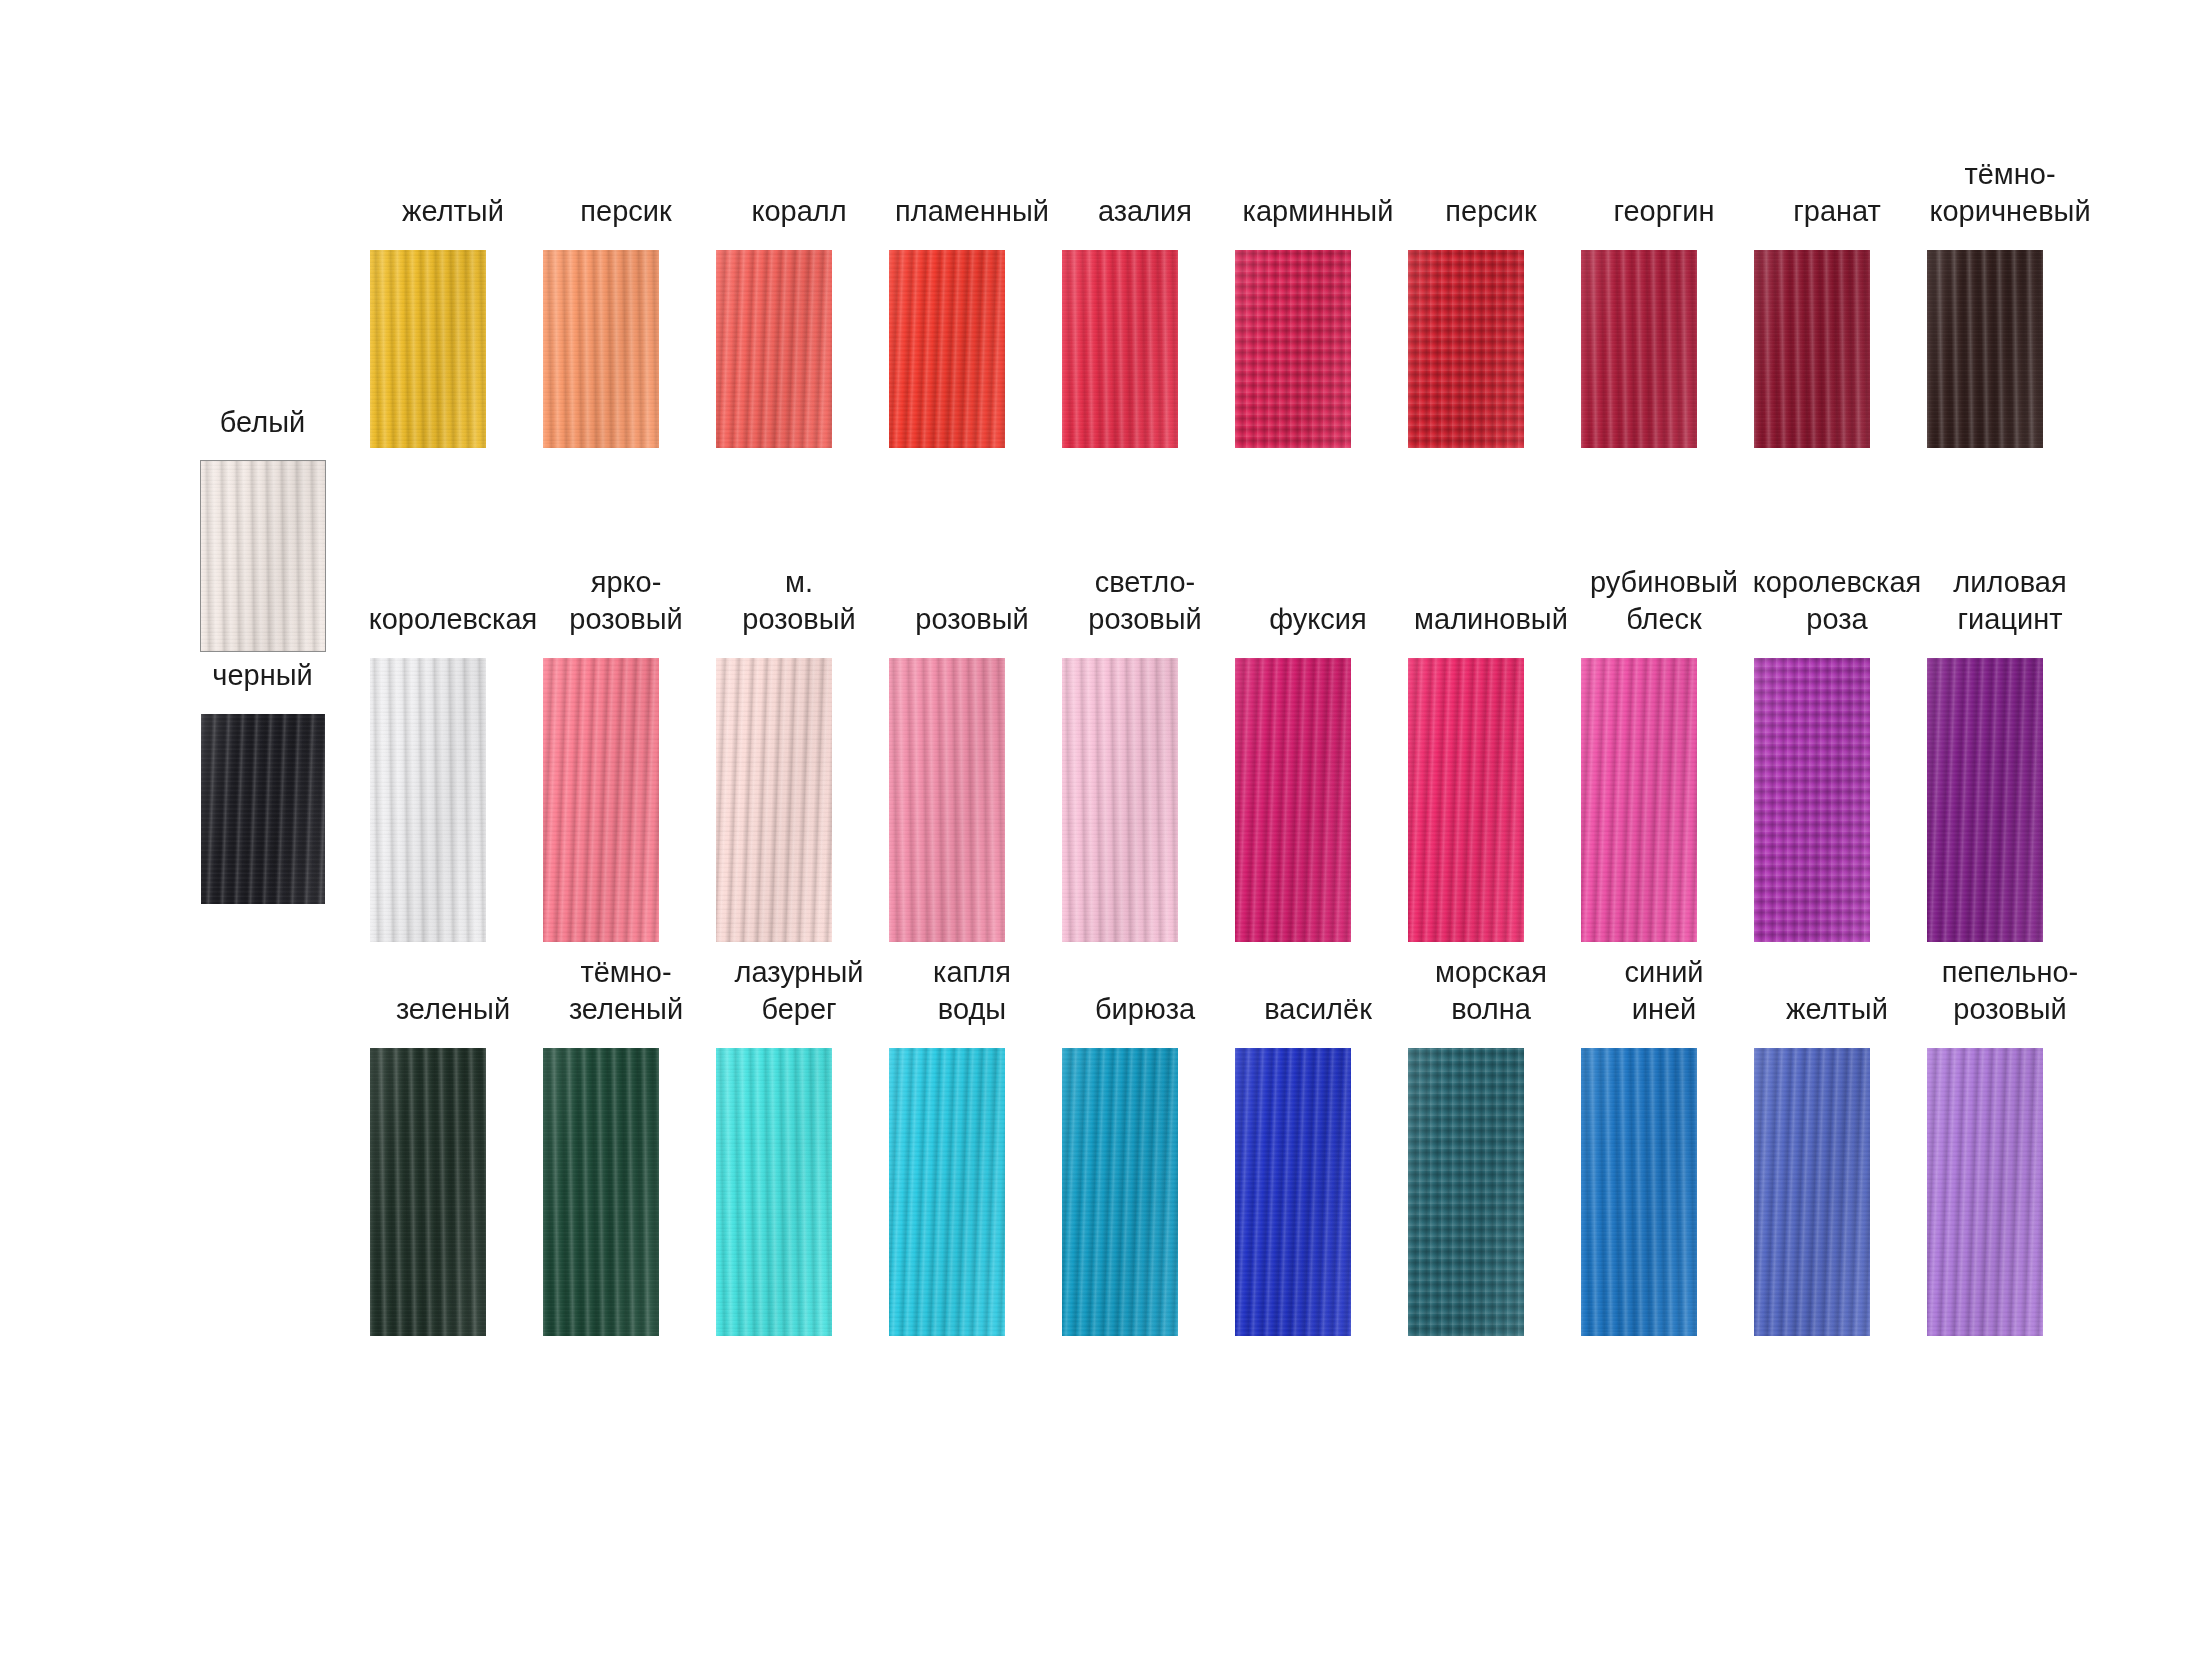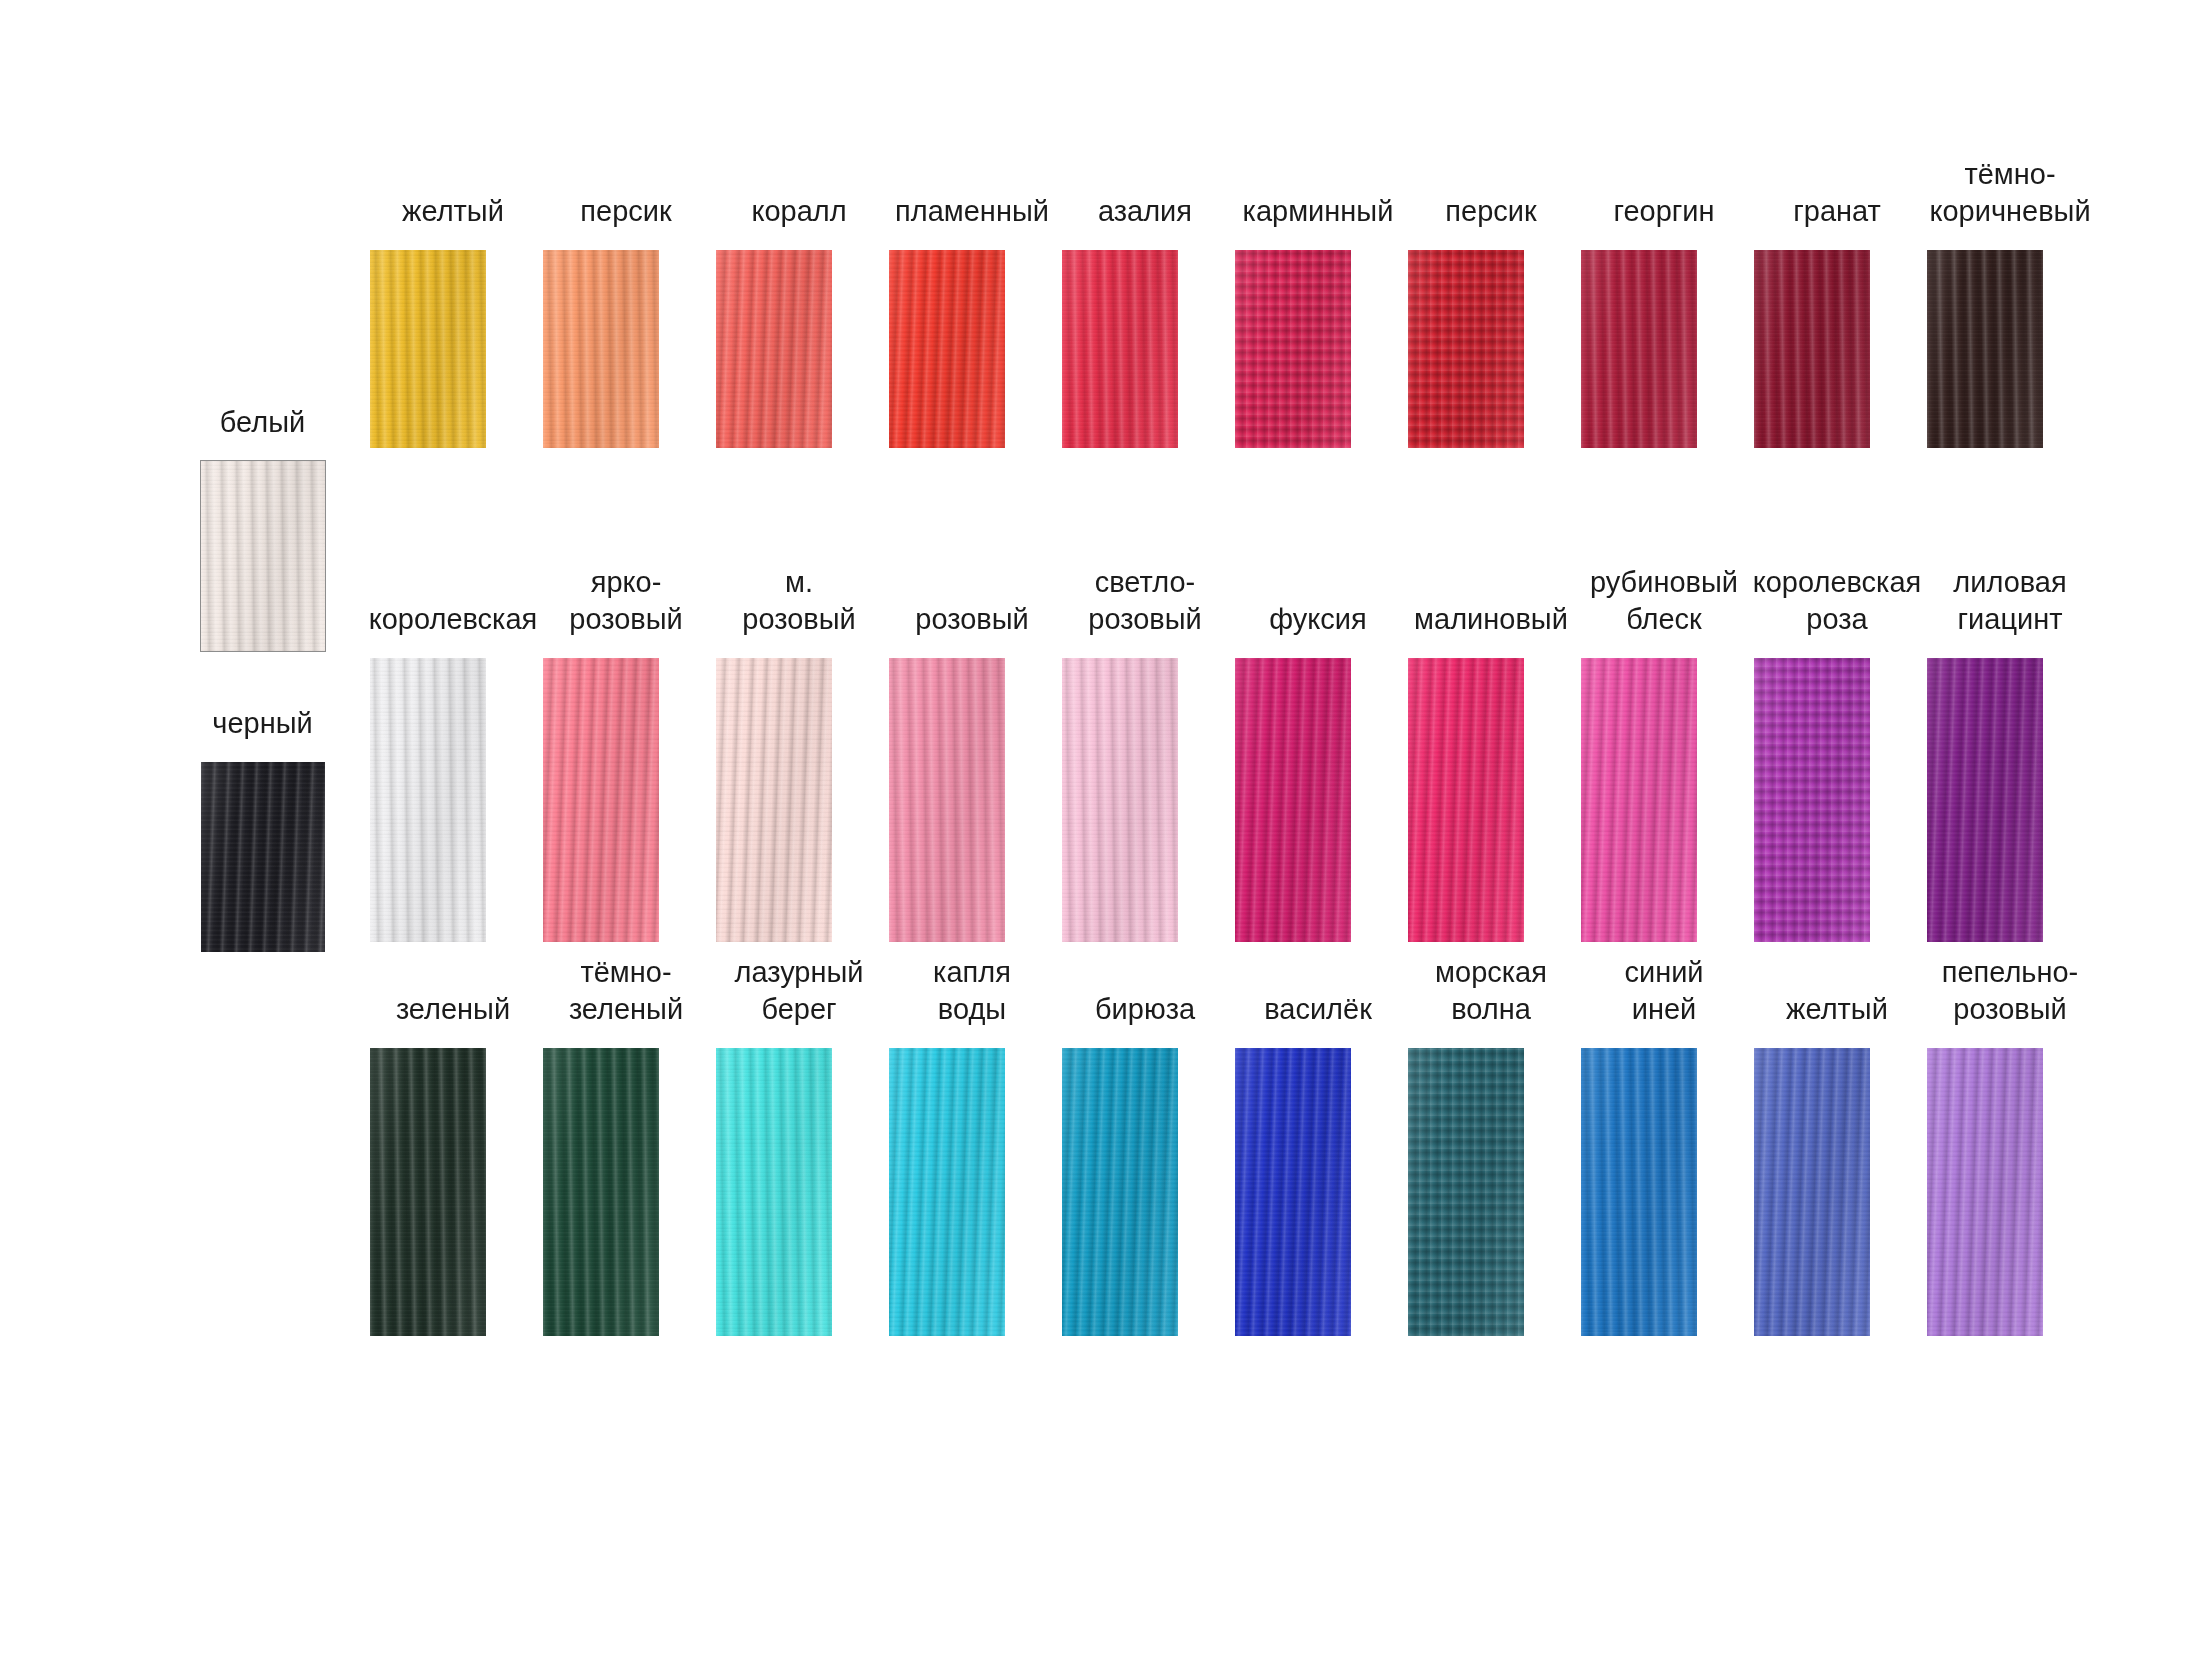--- a/index.html
+++ b/index.html
@@ -26,21 +26,21 @@
   }
 
   
   .neutral-col {
     position: absolute;
     left: 193px;
     top: 399px;
     width: 139px;
   }
   .neutral-block { position: relative; width: 139px; }
-  .neutral-block + .neutral-block { margin-top: 48px; }
+  .neutral-block + .neutral-block { }
 
   .neutral-label {
     font-size: 29px;
     color: #1b1b1b;
     text-align: left;
     line-height: 35px;
     height: 41px;
     display: flex;
     align-items: flex-end;
     justify-content: center;

